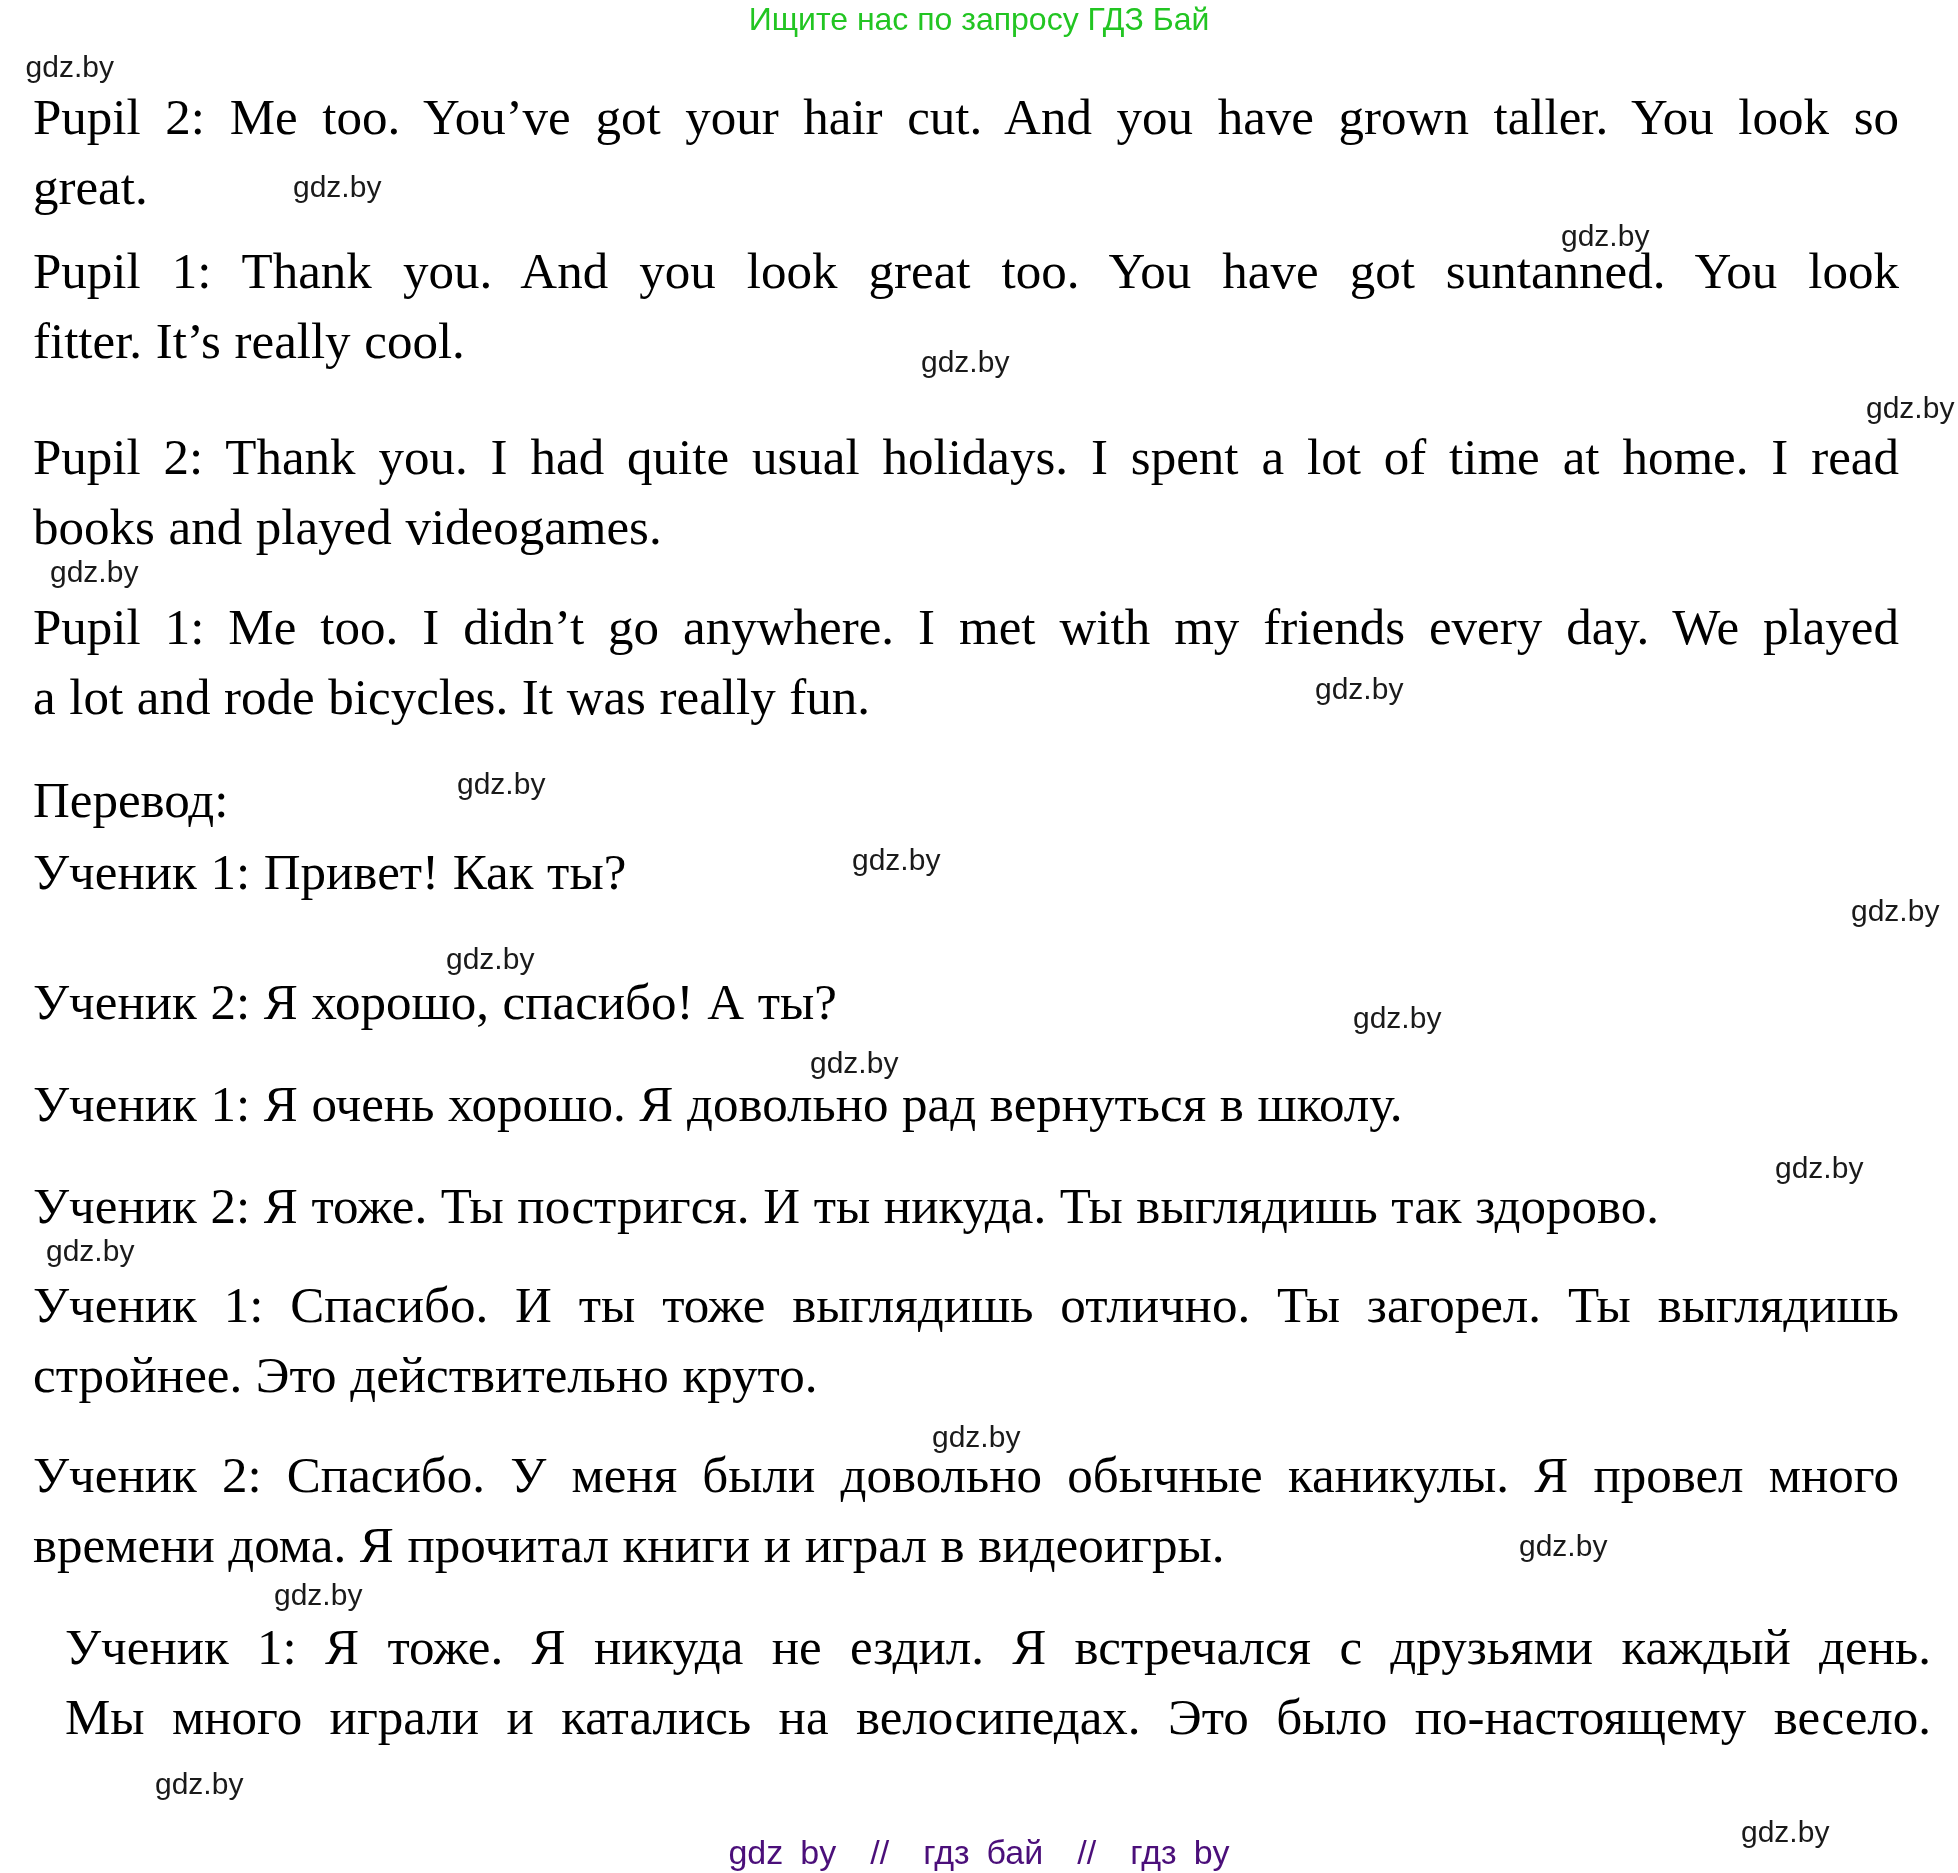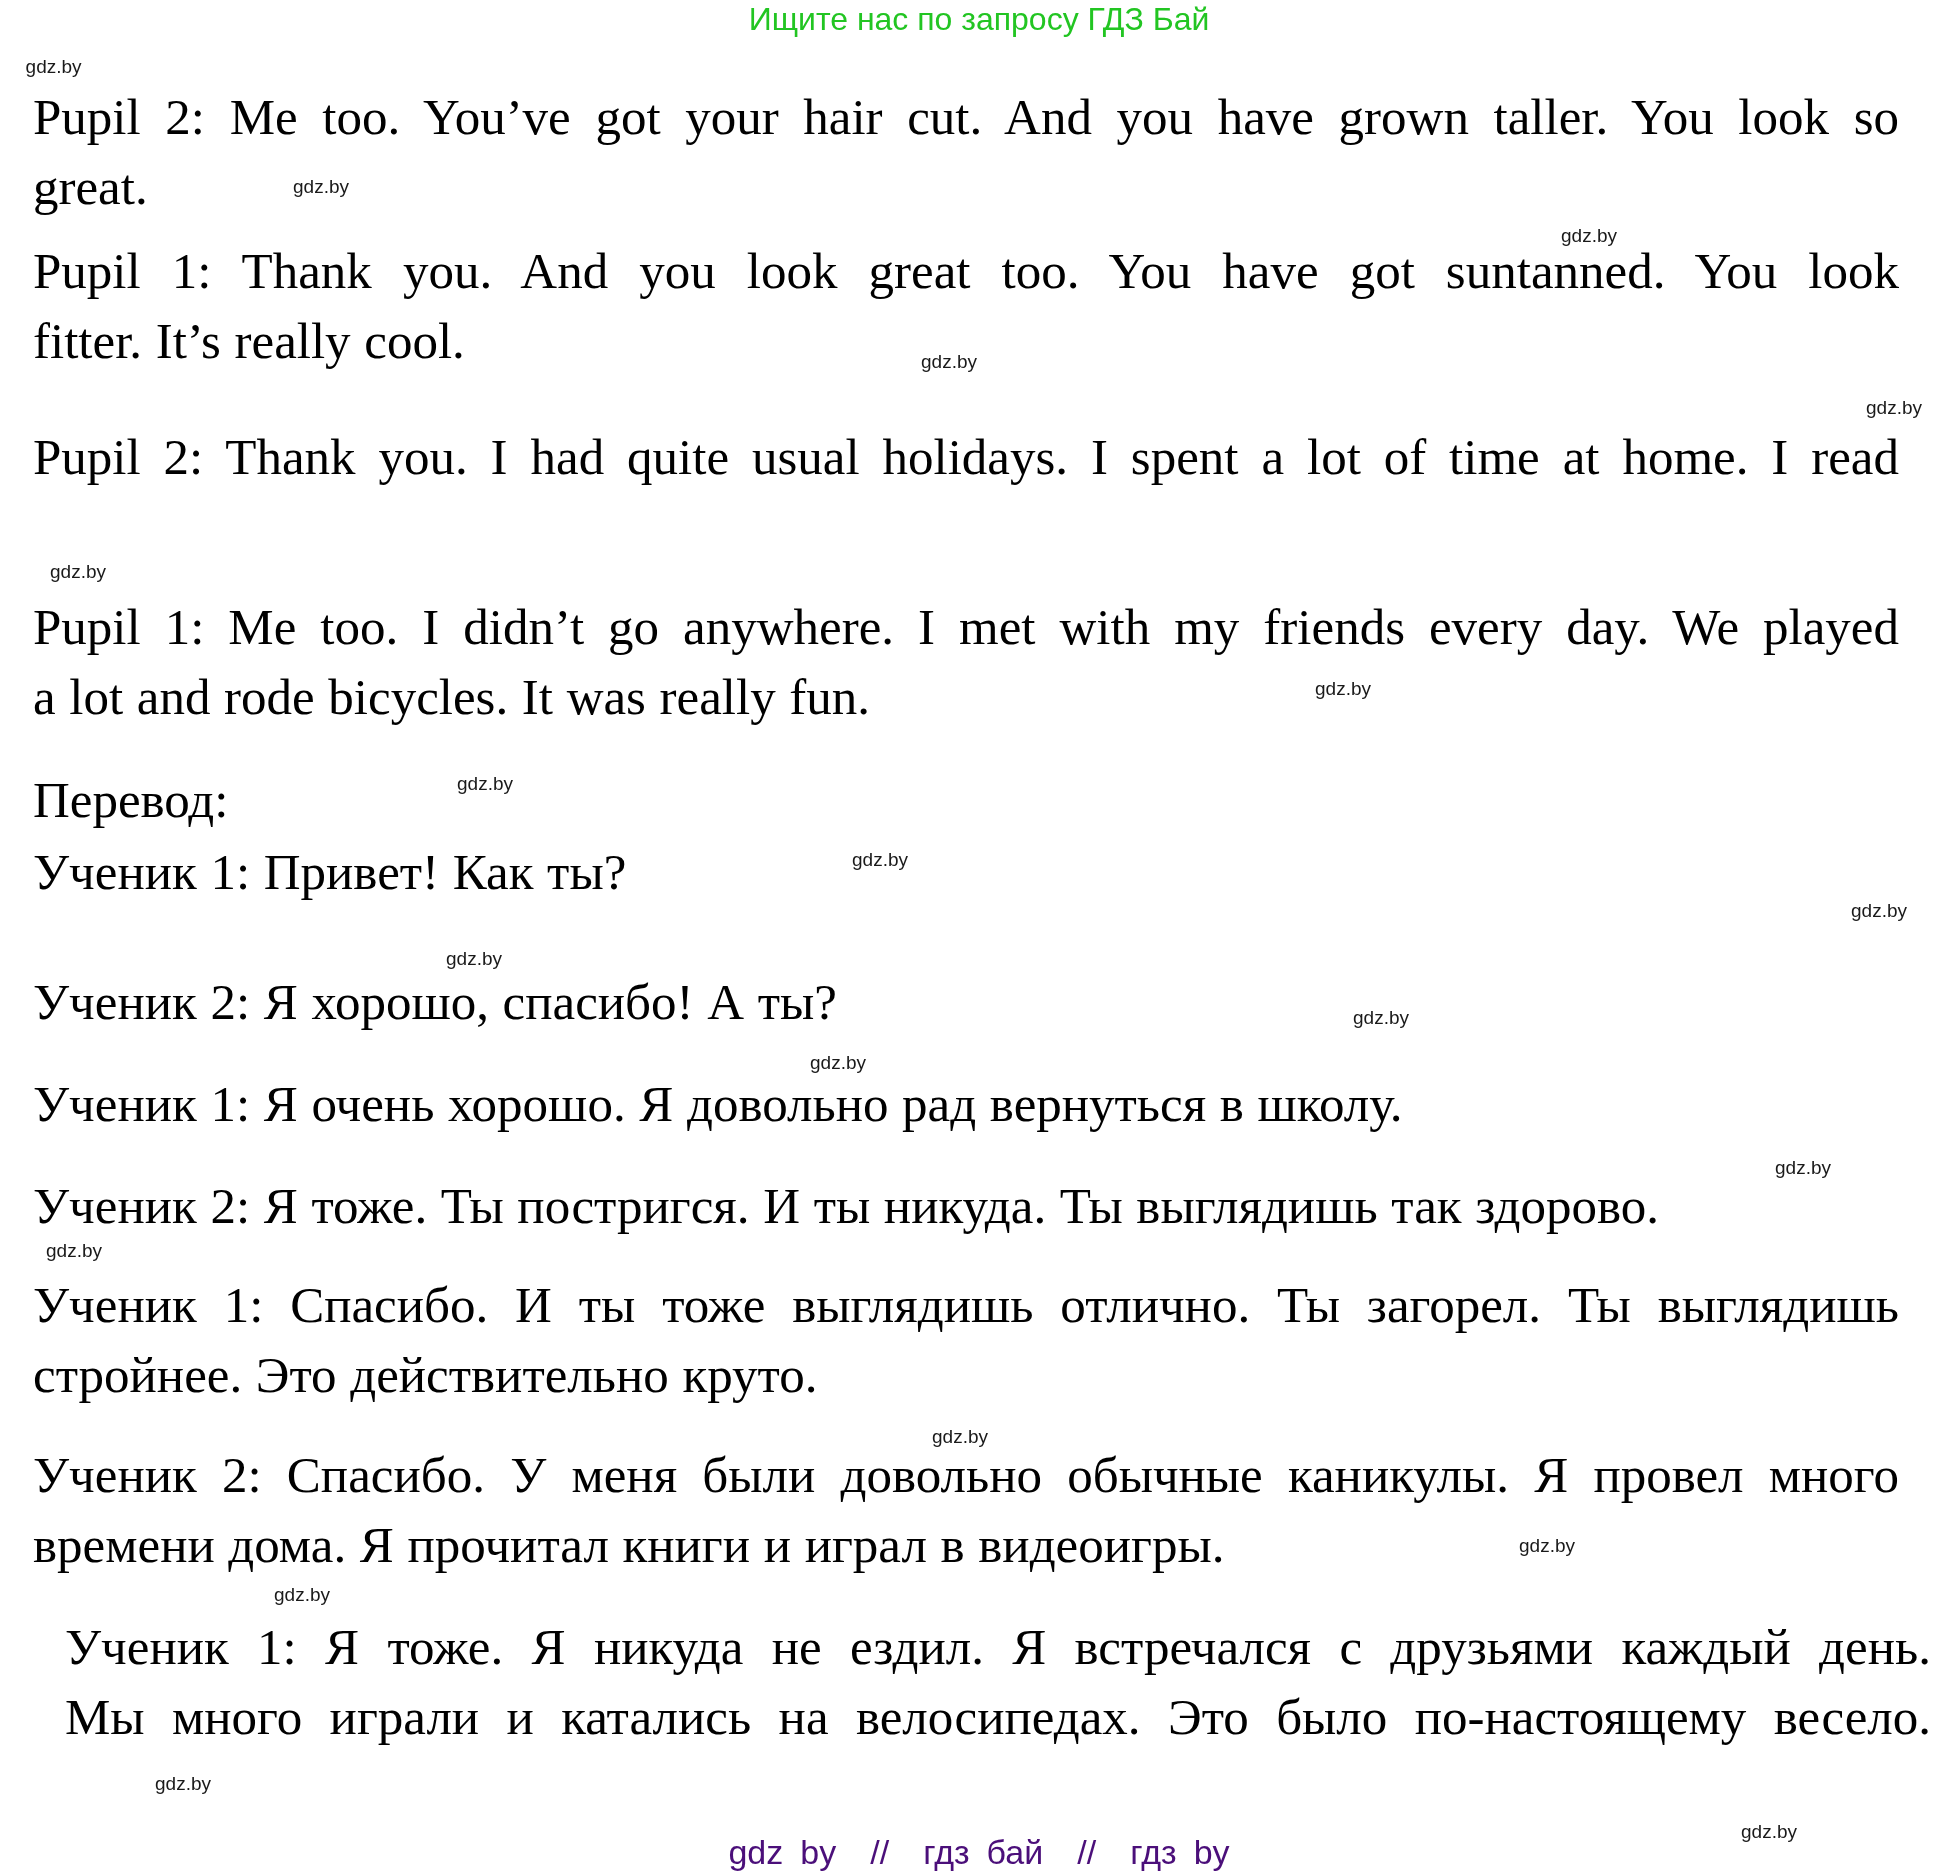--- a/index.html
+++ b/index.html
@@ -12,21 +12,21 @@
   .para {
     position:absolute; left:33px; width:1866px;
     font-family:"Liberation Serif", serif; font-size:51px; line-height:70px;
     color:#000000; text-align:justify; text-align-last:left;
     letter-spacing:0px; word-spacing:0.9px;
   }
   .para .line { display:block; white-space:nowrap; }
   .para .line.j { text-align:justify; text-align-last:justify; white-space:normal; }
   .wm {
     position:absolute; font-family:"Liberation Sans", sans-serif;
-    font-size:19px; line-height:30px; color:#1a1a1a; white-space:nowrap;
+    font-size:30px; line-height:30px; color:#1a1a1a; white-space:nowrap;
   }
   .footer {
     position:absolute; left:0; top:1831px; width:1958px; text-align:center;
     font-family:"Liberation Sans", sans-serif; font-size:34px; line-height:42px;
     color:#4b0f7a; word-spacing:7.6px;
   }
 </style>
 </head>
 <body>
 
@@ -35,20 +35,21 @@
 <div class="para" style="top:82px;">
   <span class="line j">Pupil 2: Me too. You’ve got your hair cut. And you have grown taller. You look so</span>
   <span class="line">great.</span>
 </div>
 <div class="para" style="top:236px;">
   <span class="line j">Pupil 1: Thank you. And you look great too. You have got suntanned. You look</span>
   <span class="line">fitter. It’s really cool.</span>
 </div>
 <div class="para" style="top:422px;">
   <span class="line j">Pupil 2: Thank you. I had quite usual holidays. I spent a lot of time at home. I read</span>
+  <span class="line">books and played videogames.</span>
 </div>
 <div class="para" style="top:592px;">
   <span class="line j">Pupil 1: Me too. I didn’t go anywhere. I met with my friends every day. We played</span>
   <span class="line">a lot and rode bicycles. It was really fun.</span>
 </div>
 
 <div class="para" style="top:765px;">
   <span class="line">Перевод:</span>
 </div>
 

